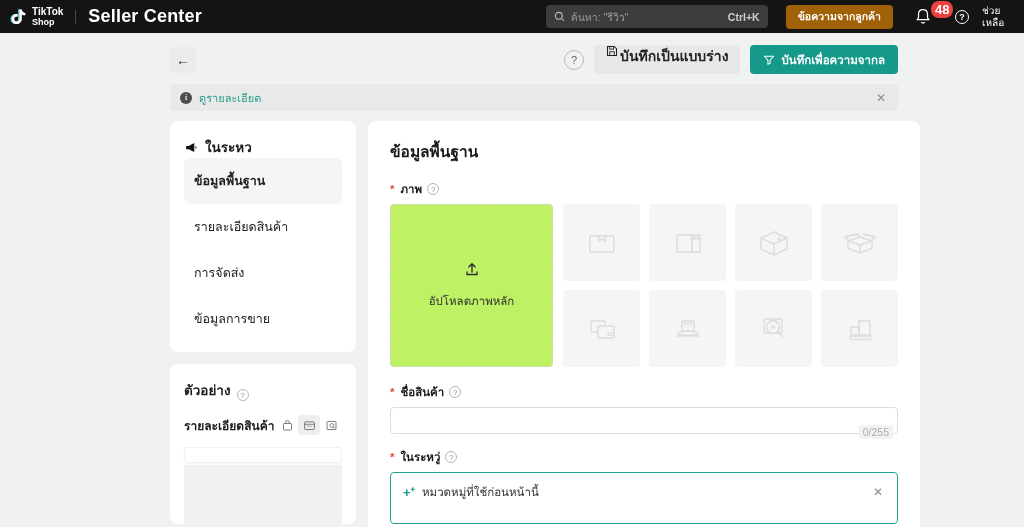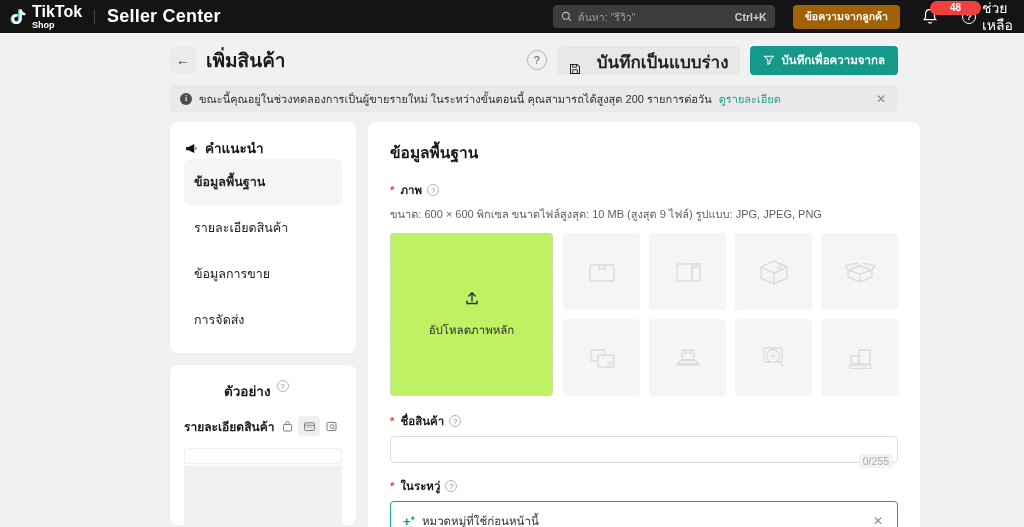--- a/index.html
+++ b/index.html
@@ -4,45 +4,45 @@
 <style>
   * { margin:0; padding:0; box-sizing:border-box; }
   html,body { width:1024px; height:527px; overflow:hidden; }
   body { font-family:"Liberation Sans", sans-serif; background:#f0f1f1; color:#1a1a1a; }
 
   
   .topbar { height:33px; background:#141414; display:flex; align-items:center; padding:0 14px 0 10px; color:#fff; }
   .logo { display:flex; align-items:center; gap:5px; cursor:pointer; }
   .note-icon svg { display:block; filter:drop-shadow(0.8px 0 #fe2c55) drop-shadow(-0.8px 0 #25f4ee); }
   .logo-text { line-height:1; }
-  .logo-text .l1 { font-size:16px; font-weight:bold; display:block; }
+  .logo-text .l1 { font-size:10px; font-weight:bold; display:block; }
   .logo-text .l2 { font-size:9px; font-weight:bold; display:block; margin-top:1px; }
   .tb-divider { width:1px; height:14px; background:#4a4a4a; margin:0 12px; }
   .app-name { font-size:18px; font-weight:bold; letter-spacing:.2px; }
   .tb-spacer { flex:1; }
   .searchbox { width:222px; height:23px; background:#3c3c3c; border-radius:4px; display:flex; align-items:center; padding:0 8px; gap:6px; }
   .searchbox input { flex:1; min-width:0; background:transparent; border:none; outline:none; color:#ddd; font-size:10.5px; font-family:"Liberation Sans", sans-serif; }
   .searchbox input::placeholder { color:#9a9a9a; }
   .shortcut { font-size:10.5px; font-weight:bold; color:#cfcfcf; }
   .tb-btn { margin-left:18px; height:24px; background:#a16207; border:none; border-radius:4px; color:#fff; font-size:10.5px; font-weight:bold; padding:0 12px; font-family:"Liberation Sans", sans-serif; cursor:pointer; }
   .bell { position:relative; margin-left:22px; cursor:pointer; width:18px; height:20px; }
-  .badge { position:absolute; top:-6px; left:8px; background:#f0413f; color:#fff; font-size:10px; font-weight:bold; border-radius:8px; padding:1px 20px; line-height:1.2; }
+  .badge { position:absolute; top:-6px; left:16px; background:#f0413f; color:#fff; font-size:13px; font-weight:bold; border-radius:8px; padding:1px 4px; line-height:1.2; }
   .help { display:flex; align-items:center; gap:6px; margin-left:22px; cursor:pointer; }
   .qcircle { width:14px; height:14px; border:1.2px solid #fff; border-radius:50%; font-size:9px; display:inline-flex; align-items:center; justify-content:center; font-weight:bold; }
-  .help-label { font-size:14px; line-height:1.15; width:28px; }
+  .help-label { font-size:10px; line-height:1.15; width:28px;margin-left:7px; }
 
   
   .content { padding:12px 126px 0 170px; }
 
   .page-head { display:flex; align-items:center; margin-bottom:10px; }
   .back-btn { width:26px; height:26px; background:#ebebeb; border:none; border-radius:4px; font-size:14px; color:#333; cursor:pointer; margin-right:10px; display:flex; align-items:center; justify-content:center; }
   .page-title { font-size:19px; font-weight:bold; }
   .head-spacer { flex:1; }
   .help-circle { width:20px; height:20px; border:1px solid #b9b9b9; border-radius:50%; color:#666; font-size:11px; display:flex; align-items:center; justify-content:center; cursor:pointer; background:#fff0; }
-  .btn-gray { margin-left:10px; height:29px; background:#e8e8e8; border:none; border-radius:4px; font-size:17px; font-weight:bold; color:#222; padding:0 12px; display:flex; align-items:flex-end; gap:16px; cursor:pointer; font-family:"Liberation Sans", sans-serif; }
+  .btn-gray { margin-left:10px; height:29px; background:#e8e8e8; border:none; border-radius:4px; font-size:14px; font-weight:bold; color:#222; padding:0 12px; display:flex; align-items:flex-start; gap:2px; cursor:pointer; font-family:"Liberation Sans", sans-serif; }
   .btn-teal { margin-left:10px; height:29px; background:#15998a; border:none; border-radius:4px; font-size:11.5px; font-weight:bold; color:#fff; padding:0 13px; display:flex; align-items:center; gap:6px; cursor:pointer; font-family:"Liberation Sans", sans-serif; }
 
   .banner { height:27px; background:#e9e9e9; border-radius:4px; display:flex; align-items:center; padding:0 10px; gap:7px; margin-bottom:10px; }
   .info-icon { width:12px; height:12px; background:#4c4c4c; color:#e9e9e9; border-radius:50%; font-size:8px; font-weight:bold; display:inline-flex; align-items:center; justify-content:center; flex:none; font-family:"Liberation Serif", serif; }
   .banner-text { font-size:11px; color:#333; white-space:nowrap; overflow:hidden; }
   .banner-link { font-size:11px; color:#2aa08f; cursor:pointer; }
   .banner-spacer { flex:1; }
   .x-btn { border:none; background:none; color:#8a8a8a; font-size:12px; cursor:pointer; padding:0 2px; }
 
   .cols { display:flex; gap:12px; align-items:flex-start; }
@@ -53,21 +53,21 @@
 
   
   .guide-card { padding:15px 14px 10px; }
   .guide-title { display:flex; align-items:center; gap:7px; font-size:13.5px; font-weight:bold; }
   .guide-desc { font-size:10.5px; color:#9a9a9a; line-height:1.55; margin:8px 0 12px; }
   .nav-item { font-size:12.5px; padding:13px 10px; border-radius:6px; cursor:pointer; color:#222; }
   .nav-item.active { background:#f5f5f5; font-weight:bold; }
 
   
   .preview-card { margin-top:12px; padding:15px 14px 14px; height:160px; }
-  .preview-title { display:flex; align-items:flex-start; gap:6px; font-size:13.5px; font-weight:bold;margin-left:40px; }
+  .preview-title { display:flex; align-items:flex-end; gap:6px; font-size:13.5px; font-weight:bold; }
   .preview-sub-row { display:flex; align-items:center; margin-top:14px; }
   .preview-sub { font-size:12px; font-weight:bold; flex:1; }
   .pv-icon { width:22px; height:20px; display:flex; align-items:center; justify-content:center; border-radius:4px; cursor:pointer; }
   .pv-icon.selected { background:#efefef; }
   .preview-field { height:16px; background:#fff; border:1px solid #f1f1f1; border-radius:3px; margin-top:12px; box-shadow:0 1px 2px rgba(0,0,0,.03); }
   .preview-body { height:70px; background:#f1f1f1; margin-top:2px; }
 
   
   .form-card { padding:18px 22px 20px; }
   .section-title { font-size:15.5px; font-weight:bold; margin-bottom:16px; }
@@ -138,21 +138,20 @@
     <span class="help-label">ช่วยเหลือ</span>
   </div>
 </div>
 
 <div class="content">
 
   <div class="page-head">
     <button class="back-btn">
         <span>←</span>
       </button>
-    <div class="page-title">เพิ่มสินค้า</div>
     <div class="head-spacer"></div>
     <button class="help-circle">?</button>
     <button class="btn-gray">
       <span>
         <svg width="12" height="12" viewBox="0 0 16 16">
             <path d="M2 2h9l3 3v9H2z" fill="none" stroke="#222" stroke-width="1.4"></path>
             <rect x="5" y="9" width="6" height="5" fill="none" stroke="#222" stroke-width="1.2"></rect>
             <rect x="5" y="2" width="5" height="3.5" fill="none" stroke="#222" stroke-width="1.2"></rect>
           </svg>
       </span>
@@ -163,44 +162,43 @@
         <svg width="12" height="12" viewBox="0 0 16 16">
             <path d="M2 3h12l-4.6 5.3v4.2l-2.8 1.3V8.3z" fill="none" stroke="#fff" stroke-width="1.4" stroke-linejoin="round"></path>
           </svg>
       </span>
       <span>บันทึกเพื่อความจากล</span>
     </button>
   </div>
 
   <div class="banner">
     <span class="info-icon">i</span>
-    <span class="banner-text">ขณะนี้คุณอยู่ในช่วงทดลองการเป็นผู้ขายรายใหม่ ในระหว่างขั้นตอนนี้ คุณสามารถได้สูงสุด 200 รายการต่อวัน</span>
     <span class="banner-link">ดูรายละเอียด</span>
     <span class="banner-spacer"></span>
     <button class="x-btn">✕</button>
   </div>
 
   <div class="cols">
 
     <div class="left-col">
 
       <div class="card guide-card">
         <div class="guide-title">
           <span>
             <svg width="14" height="13" viewBox="0 0 16 16">
                 <path d="M2 6v4h3l7 3.5v-11L5 6z" fill="#111"></path>
                 <path d="M13.5 6.5c.9.4.9 2.6 0 3" fill="none" stroke="#111" stroke-width="1.2"></path>
               </svg>
           </span>
-          <span>คำแนะนำ</span>
+          <span>ในระหว</span>
         </div>
         <div class="nav-item active">ข้อมูลพื้นฐาน</div>
         <div class="nav-item">รายละเอียดสินค้า</div>
+        <div class="nav-item">การจัดส่ง</div>
         <div class="nav-item">ข้อมูลการขาย</div>
-        <div class="nav-item">การจัดส่ง</div>
       </div>
 
       <div class="card preview-card">
         <div class="preview-title">
           <span>ตัวอย่าง</span>
           <span class="q-small">?</span>
         </div>
         <div class="preview-sub-row">
           <span class="preview-sub">รายละเอียดสินค้า</span>
           <span class="pv-icon">
@@ -230,21 +228,20 @@
     </div>
 
     <div class="right-col card form-card">
       <div class="section-title">ข้อมูลพื้นฐาน</div>
 
       <div class="field-label">
         <span class="req">*</span>
         <span>ภาพ</span>
         <span class="q-small">?</span>
       </div>
-      <div class="img-hint">ขนาด: 600 × 600 พิกเซล ขนาดไฟล์สูงสุด: 10 MB (สูงสุด 9 ไฟล์) รูปแบบ: JPG, JPEG, PNG</div>
 
       <div class="upload-row">
         <div class="upload-box">
           <span>
             <svg width="16" height="16" viewBox="0 0 16 16">
                 <path d="M8 11V3M4.8 6 8 2.8 11.2 6" fill="none" stroke="#333" stroke-width="1.4" stroke-linecap="round" stroke-linejoin="round"></path>
                 <path d="M3 11v2.5h10V11" fill="none" stroke="#333" stroke-width="1.4" stroke-linecap="round"></path>
               </svg>
           </span>
           <span>อัปโหลดภาพหลัก</span>

